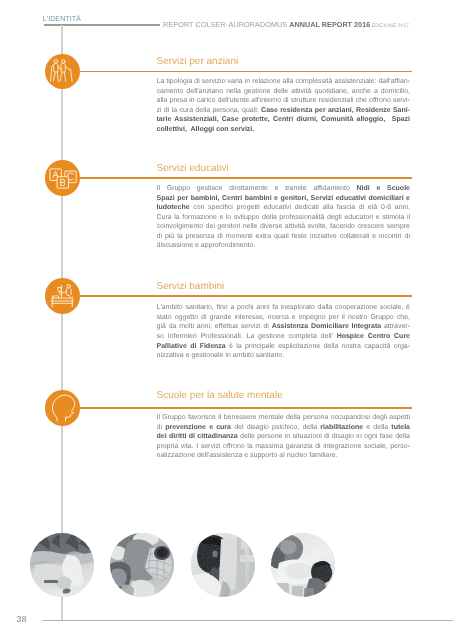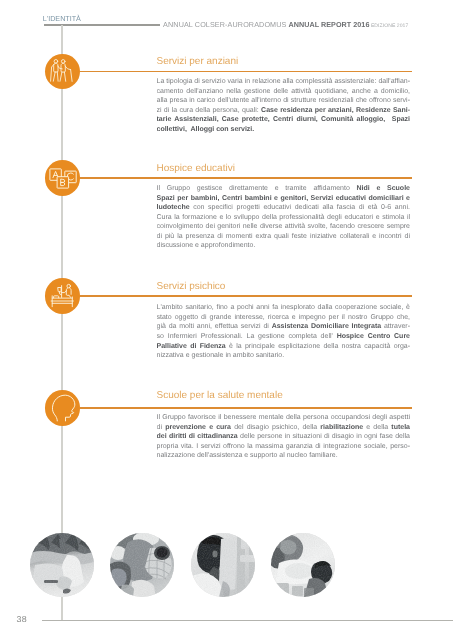--- a/index.html
+++ b/index.html
@@ -40,21 +40,21 @@
   .footer-rule{position:absolute;left:41.8px;top:619.8px;width:411.2px;height:1.3px;background:#b3b3ae;}
 </style>
 </head>
 <body>
 
 <div class="page">
 
   <div class="chapter-label">L'IDENTITÀ</div>
   <div class="header-rule"></div>
   <div class="header-meta">
-    <span>ANNUAL COLSER-AURORADOMUS </span><b>ANNUAL REPORT 2016</b><span class="ed"> EDIZIONE 2017</span>
+    <span>REPORT COLSER-AURORADOMUS </span><b>ANNUAL REPORT 2016</b><span class="ed"> EDIZIONE 2017</span>
   </div>
 
   <div class="spine"></div>
 
   <div id="sections">
       <div>
         <div class="icon-circle" style="top: 53.6px;"><svg width="35.5" height="35.5" viewBox="0 0 35.5 35.5">
             <g fill="none" stroke="#fdf6e2" stroke-width="0.85" stroke-linecap="round" stroke-linejoin="round">
               <circle cx="10.9" cy="7.3" r="1.8"></circle>
               <path d="M10.0 9.4 C9.1 9.8 8.7 10.6 8.7 11.5 L8.7 17.0 C8.7 17.6 9.1 18.0 9.7 18.0 L12.0 18.0 C12.6 18.0 13.0 17.6 13.0 17.0 L13.0 11.5 C13.0 10.6 12.6 9.8 11.8 9.4 Z"></path>
@@ -86,21 +86,21 @@
             <g stroke="#fdf6e2" stroke-width="0.95" stroke-linejoin="round">
               <rect x="4.9" y="8.9" width="11.4" height="11.4" rx="0.5" fill="#e88b20"></rect>
               <path d="M8.0 17.6 L10.6 11.4 L13.2 17.6 M9.05 15.4 L12.15 15.4" fill="none" stroke-width="0.9" stroke-linecap="round"></path>
               <rect x="19.8" y="11.1" width="11.4" height="11.6" rx="0.5" fill="#e88b20"></rect>
               <path d="M28.4 14.1 a3.1 3.1 0 0 0 -2.7 -1.1 a3.5 3.5 0 0 0 0 7.0 a3.1 3.1 0 0 0 2.7 -1.1" fill="none" stroke-width="0.9" stroke-linecap="round"></path>
               <rect x="12.1" y="16.7" width="11.5" height="11.4" rx="0.5" fill="#e88b20"></rect>
               <path d="M15.7 19.4 L15.7 25.6 L18.4 25.6 a1.65 1.65 0 0 0 0 -3.2 L15.7 22.4 L18.2 22.4 a1.5 1.5 0 0 0 0 -3.0 Z" fill="none" stroke-width="0.9" stroke-linecap="round"></path>
             </g>
           </svg></div>
         <div class="conn" style="top: 177.25px;"></div>
-        <div class="sec-title" style="top: 163px;">Hospice educativi</div>
+        <div class="sec-title" style="top: 163px;">Servizi educativi</div>
         <div class="body" style="top: 184.2px;">
           <div class="ln"><span>Il Gruppo gestisce direttamente e tramite affidamento </span><b>Nidi e Scuole dell'Infanzia,</b></div>
           <div class="ln"><b>Spazi per bambini, Centri bambini e genitori, Servizi educativi domiciliari e</b></div>
           <div class="ln"><b>ludoteche</b><span> con specifici progetti educativi dedicati alla fascia di età 0-6 anni.</span></div>
           <div class="ln"><span>Cura la formazione e lo sviluppo della professionalità degli educatori e stimola il</span></div>
           <div class="ln"><span>coinvolgimento dei genitori nelle diverse attività svolte, facendo crescere sempre</span></div>
           <div class="ln"><span>di più la presenza di momenti extra quali feste iniziative collaterali e incontri di</span></div>
           <div class="ln last"><span>discussione e approfondimento.</span></div>
         </div>
       </div>
@@ -116,21 +116,21 @@
               <path d="M21.6 12.5 L19.6 14.6 L16.7 14.6"></path>
               <path d="M7.2 17.8 L7.2 28.7"></path>
               <path d="M27.3 18.9 L27.3 28.7"></path>
               <path d="M7.2 20.1 L27.3 20.1"></path>
               <path d="M6.1 23.0 L28.4 23.0"></path>
               <path d="M7.2 25.3 L27.3 25.3"></path>
               <path d="M8.6 19.9 L8.6 18.7 a0.85 0.85 0 0 1 0.85 -0.85 L12.85 17.85 a0.85 0.85 0 0 1 0.85 0.85 L13.7 19.9"></path>
             </g>
           </svg></div>
         <div class="conn" style="top: 295.45px;"></div>
-        <div class="sec-title" style="top: 280.8px;">Servizi psichico</div>
+        <div class="sec-title" style="top: 280.8px;">Servizi bambini</div>
         <div class="body" style="top: 303.4px;">
           <div class="ln"><span>L'ambito sanitario, fino a pochi anni fa inesplorato dalla cooperazione sociale, è</span></div>
           <div class="ln"><span>stato oggetto di grande interesse, ricerca e impegno per il nostro Gruppo che,</span></div>
           <div class="ln"><span>già da molti anni, effettua servizi di </span><b>Assistenza Domiciliare Integrata</b><span> attraver-</span></div>
           <div class="ln"><span>so Infermieri Professionali. La gestione completa dell' </span><b>Hospice Centro Cure</b></div>
           <div class="ln"><b>Palliative di Fidenza</b><span> è la principale esplicitazione della nostra capacità orga-</span></div>
           <div class="ln last"><span>nizzativa e gestionale in ambito sanitario.</span></div>
         </div>
       </div>
       <div>

